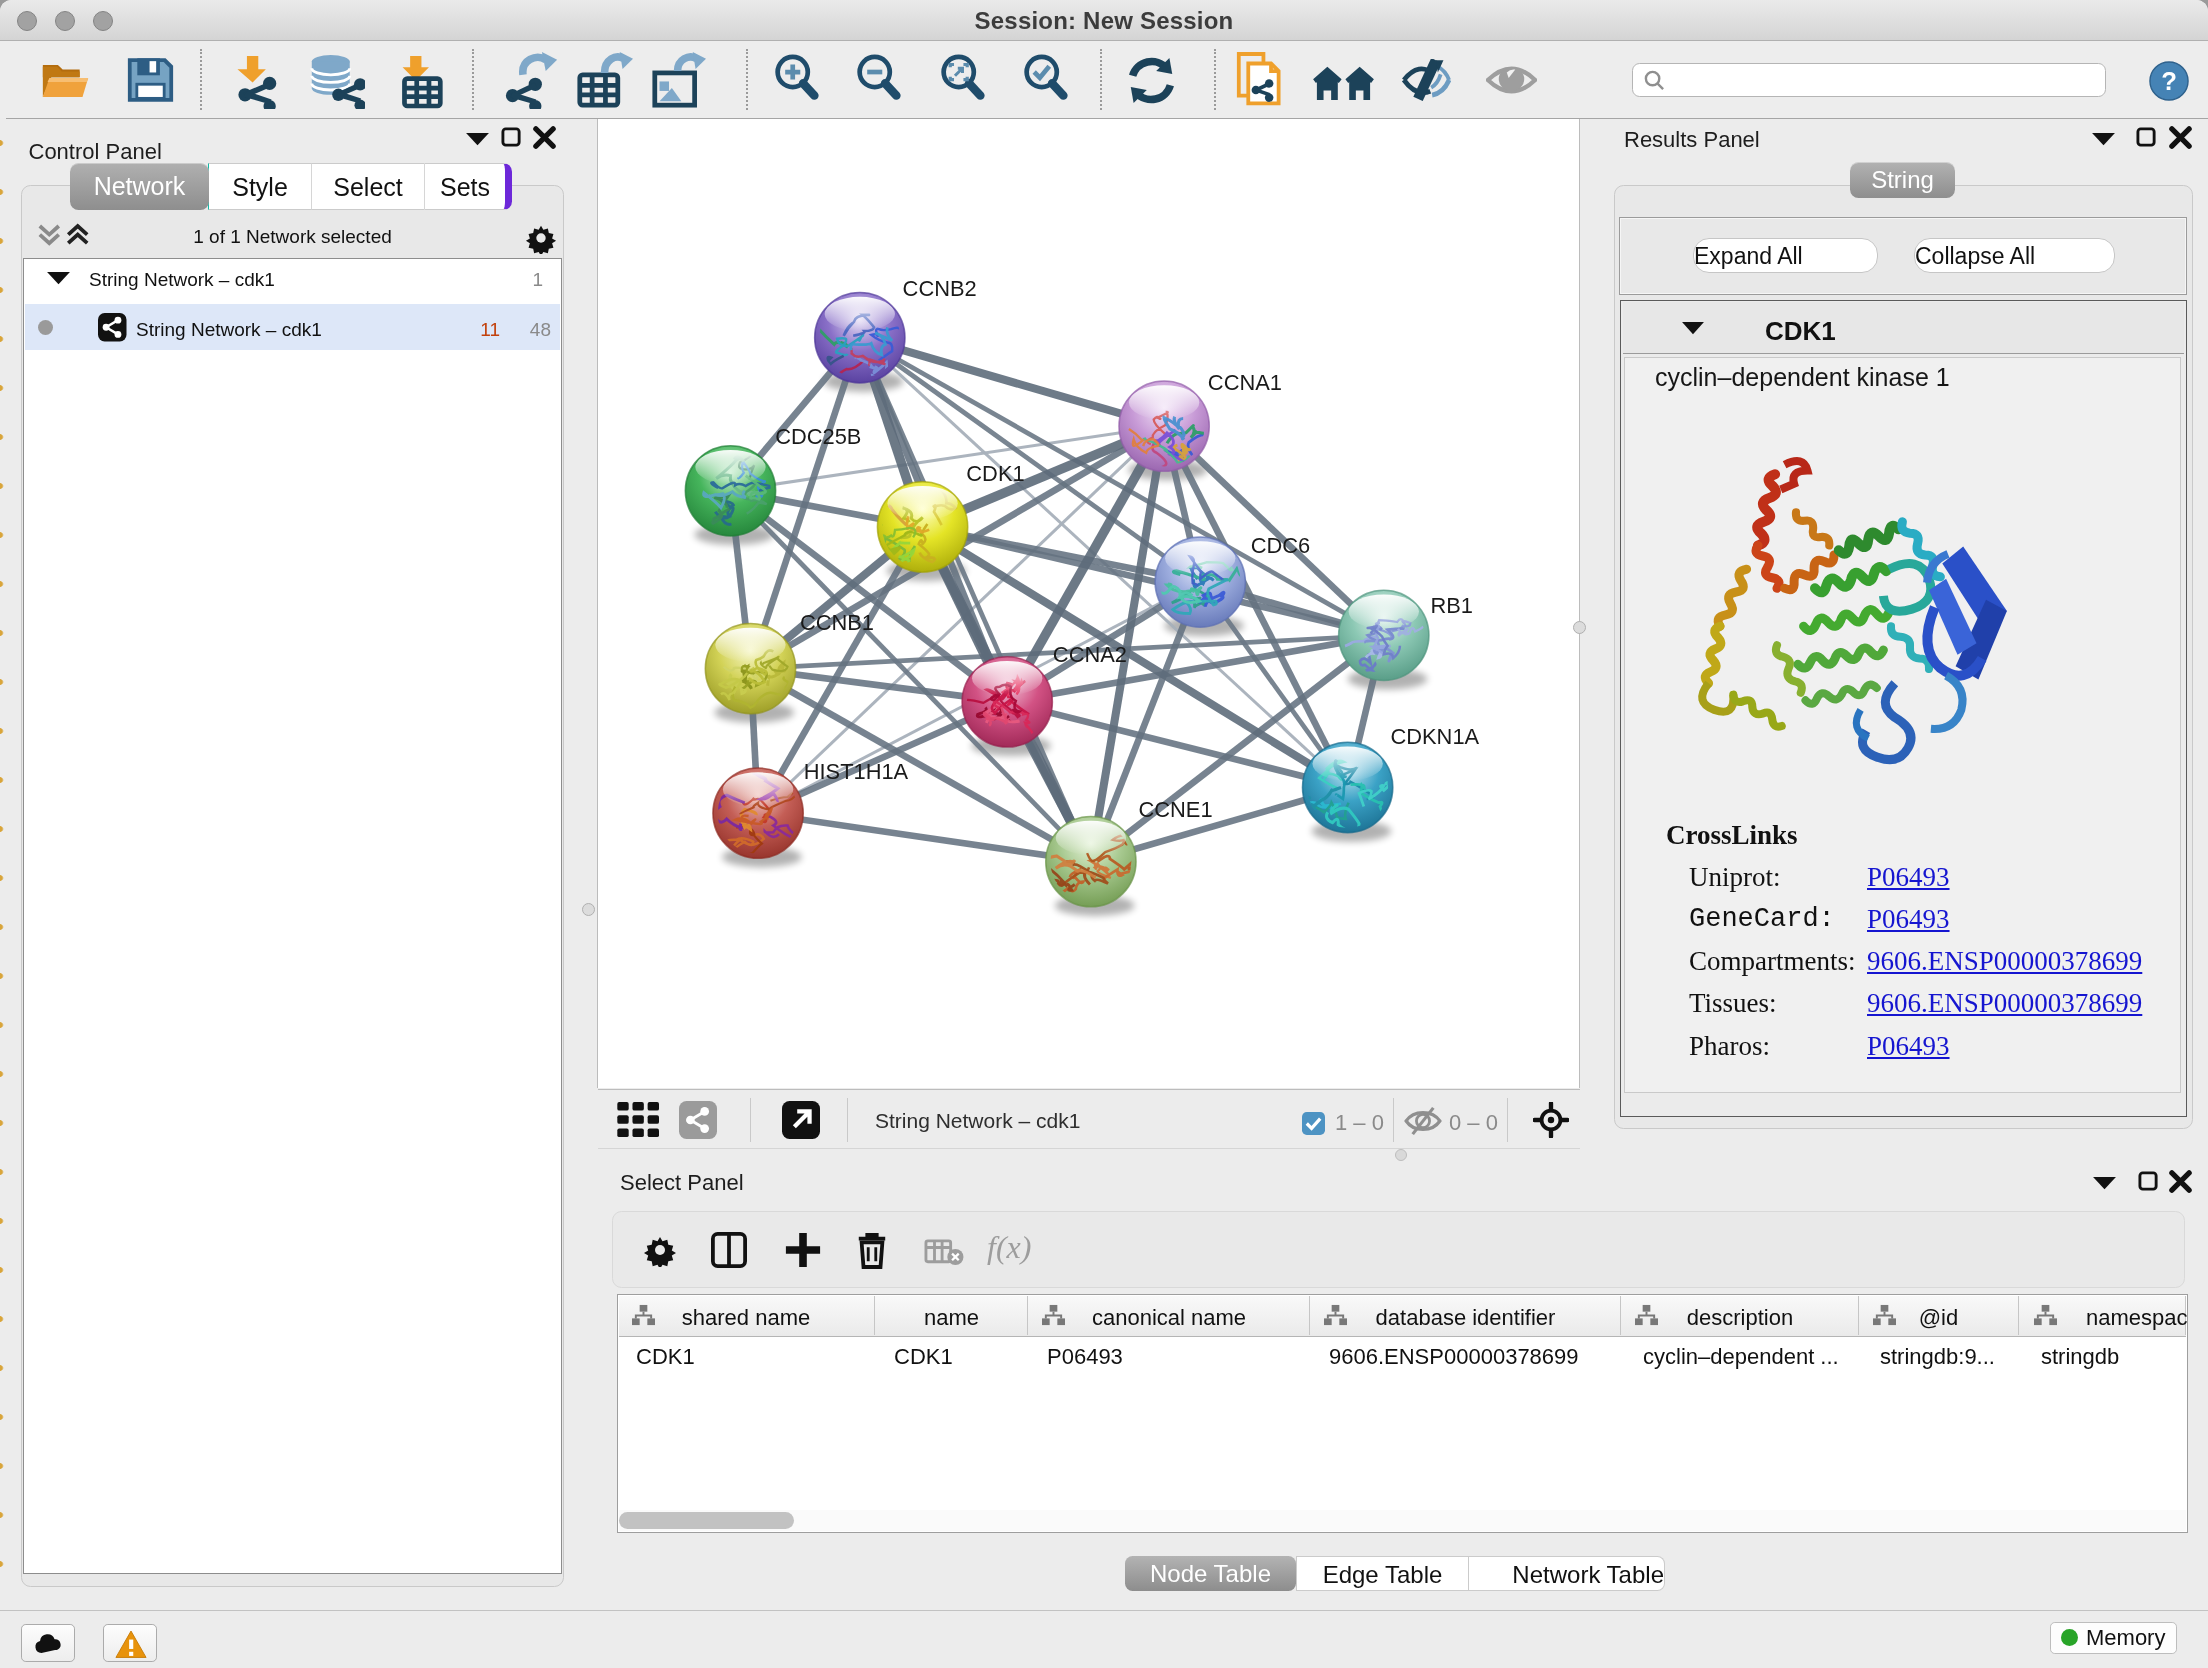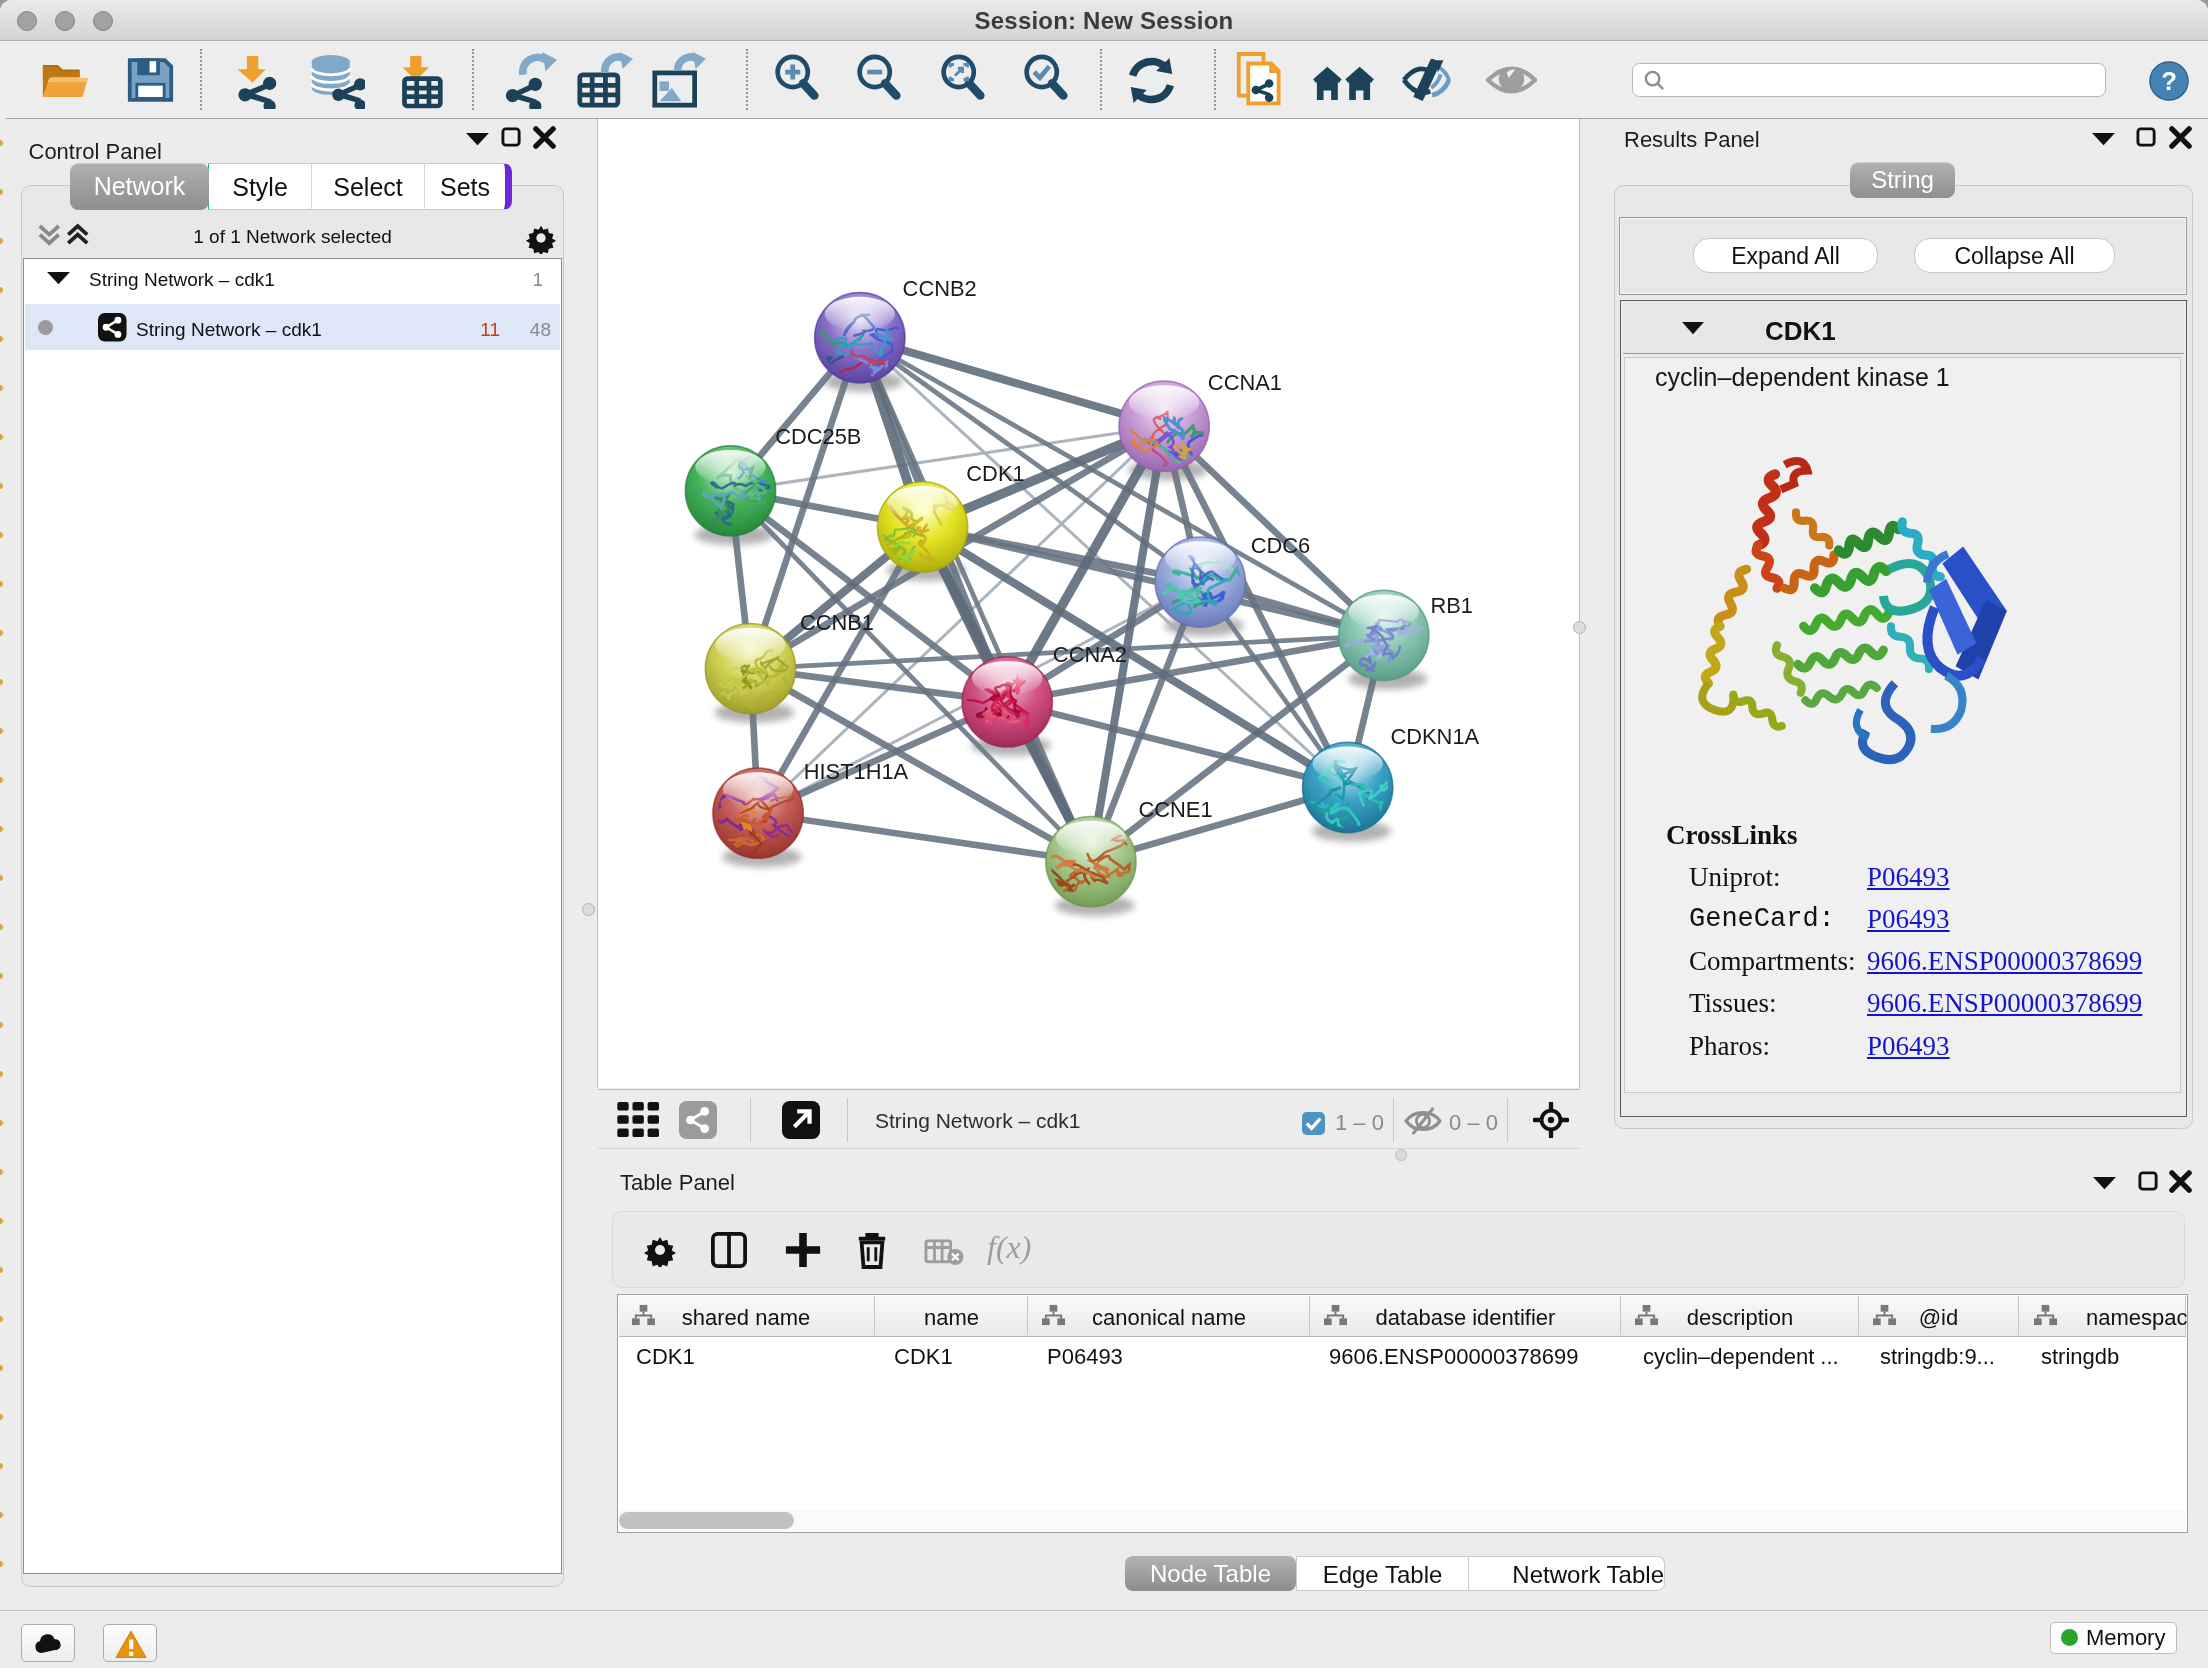--- a/index.html
+++ b/index.html
@@ -20,21 +20,21 @@
 #lgrip{position:absolute;left:0;top:118px;width:5.7px;height:1492px;background-color:#ececec;background-image:radial-gradient(circle at 0px 25px, #d9a53a 2.5px, rgba(0,0,0,0) 3.2px);background-size:5.7px 49px}
 
 .ptitle{font-size:22px;color:#1d1d1d}
 
 .tabbar{position:absolute;height:47px}
 .tab{position:absolute;top:0;height:47px;line-height:47px;text-align:center;font-size:25px;background:#fff;color:#111;border-top:1px solid #cbcbcb;border-bottom:1px solid #cbcbcb;box-sizing:border-box}
 .tab.sel{background:linear-gradient(#b0b0b0,#8e8e8e);color:#fff;border:none;border-radius:8.6px;box-shadow:inset 0 1px 0 rgba(255,255,255,.35)}
 .inner{position:absolute;background:#e8e8e8;border:1px solid #c9c9c9;border-radius:9.5px;box-sizing:border-box}
 .whitebox{position:absolute;background:#fff;border:1.9px solid #8d8d8d;box-sizing:border-box}
 
-.btn{position:absolute;background:#fff;border:1px solid #c6c6c6;border-radius:16px;box-sizing:border-box;text-align:center;font-size:23px;color:#111}
+.btn{position:absolute;background:#fff;border:1px solid #c6c6c6;border-radius:16px;box-sizing:border-box;font-size:23px;color:#111}
 .etched{position:absolute;border:1px solid #9b9b9b;box-shadow:inset 0 0 0 1px #f6f6f6;box-sizing:border-box}
 a.lnk{color:#1515d0;text-decoration:underline}
 
 #statusbar{position:absolute;left:0;top:1610px;width:2208px;height:58px;background:#ececec;border-top:1px solid #c2c2c2}
 .sbtn{position:absolute;background:linear-gradient(#fdfdfd,#ededed);border:1.9px solid #ababab;border-radius:4.8px;box-sizing:border-box}
 </style>
 </head>
 <body>
 <div id="win">
   <div id="titlebar">
@@ -710,21 +710,21 @@
     <div class="abs" style="left:1689px;top:904px;font-family:Liberation Mono, monospace;font-size:27px;color:#111">GeneCard:</div>
     <div class="abs" style="left:1867px;top:904px;font-family:'Liberation Serif',serif;font-size:27px"><a class="lnk">P06493</a></div>
     <div class="abs" style="left:1689px;top:946px;font-family:'Liberation Serif',serif;font-size:27px;color:#111">Compartments:</div>
     <div class="abs" style="left:1867px;top:946px;font-family:'Liberation Serif',serif;font-size:27px"><a class="lnk">9606.ENSP00000378699</a></div>
     <div class="abs" style="left:1689px;top:988px;font-family:'Liberation Serif',serif;font-size:27px;color:#111">Tissues:</div>
     <div class="abs" style="left:1867px;top:988px;font-family:'Liberation Serif',serif;font-size:27px"><a class="lnk">9606.ENSP00000378699</a></div>
     <div class="abs" style="left:1689px;top:1031px;font-family:'Liberation Serif',serif;font-size:27px;color:#111">Pharos:</div>
     <div class="abs" style="left:1867px;top:1031px;font-family:'Liberation Serif',serif;font-size:27px"><a class="lnk">P06493</a></div>
   </div>
   <div id="tablepanel">
-    <div class="abs ptitle" style="left:620px;top:1170px">Table Panel</div>
+    <div class="abs ptitle" style="left:620px;top:1170px">Select Panel</div>
     <svg class="abs" style="left:2092px;top:1176px" width="25" height="14.3" viewBox="0 0 26 15">
         <path d="M1 1 h24 l-12 13 Z" fill="#111"></path>
       </svg>
     <svg class="abs" style="left:2138px;top:1171px" width="21" height="21" viewBox="0 0 22 22">
         <rect x="2" y="2" width="17" height="17" rx="3" fill="none" stroke="#111" stroke-width="3"></rect>
       </svg>
     <svg class="abs" style="left:2169px;top:1170px" width="23" height="23" viewBox="0 0 24 24">
         <path d="M3 3 L21 21 M21 3 L3 21" stroke="#111" stroke-width="5.5" stroke-linecap="round"></path>
       </svg>
     <div class="abs" style="left:612px;top:1211px;width:1573px;height:77px;background:#e9e9e9;border:1px solid #d9d9d9;border-radius:9.5px;box-sizing:border-box"></div>

